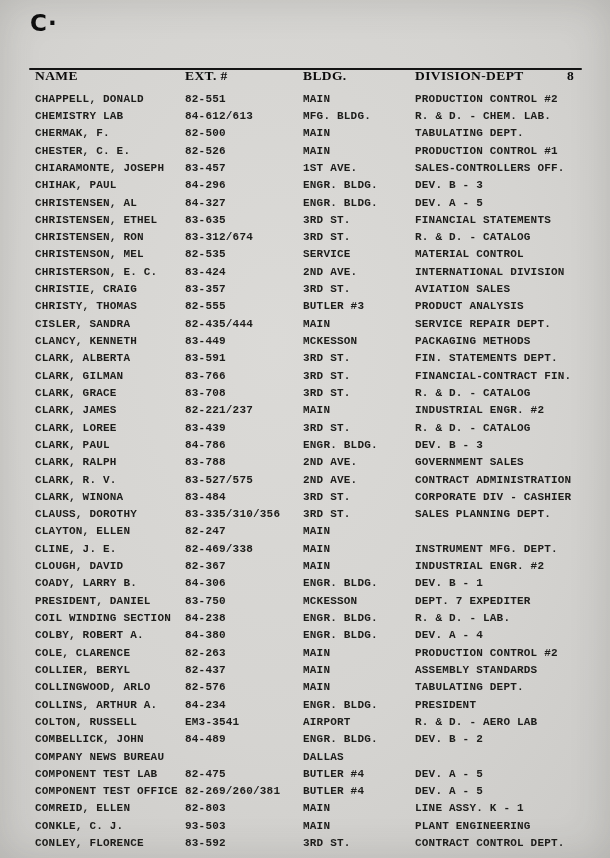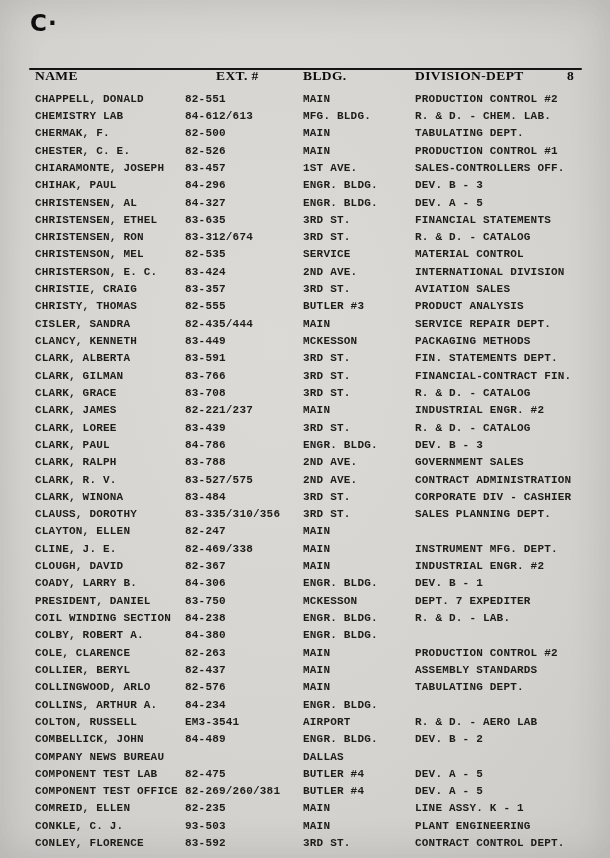--- a/index.html
+++ b/index.html
@@ -21,21 +21,21 @@
     letter-spacing:1px;
   }
   .header{
     position:absolute;left:0;top:52px;width:610px;height:16px;
     font-family:"Liberation Serif", serif;
     font-weight:bold;font-size:13.5px;color:#0c0c0c;
     letter-spacing:0.4px;
   }
   .header span{position:absolute;top:16px;white-space:nowrap;}
   .h-name{left:35px;}
-  .h-ext{left:185px;margin-left:31px;}
+  .h-ext{left:185px;}
   .h-bldg{left:303px;}
   .h-div{left:415px;}
   .h-page{left:567px;}
   .rule{
     position:absolute;left:29px;top:68px;width:553px;height:2.4px;
     background:#141414;border-radius:1px;
   }
   .rows{
     position:absolute;left:35px;top:90px;right:18px;
   }
@@ -287,20 +287,21 @@
         <span class="cell">COIL WINDING SECTION</span>
         <span class="cell">84-238</span>
         <span class="cell">ENGR. BLDG.</span>
         <span class="cell">R. &amp; D. - LAB.</span>
       </div>
 
       <div class="row">
         <span class="cell">COLBY, ROBERT A.</span>
         <span class="cell">84-380</span>
         <span class="cell">ENGR. BLDG.</span>
+        <span class="cell">DEV. A - 4</span>
       </div>
 
       <div class="row">
         <span class="cell">COLE, CLARENCE</span>
         <span class="cell">82-263</span>
         <span class="cell">MAIN</span>
         <span class="cell">PRODUCTION CONTROL #2</span>
       </div>
 
       <div class="row">
@@ -314,20 +315,21 @@
         <span class="cell">COLLINGWOOD, ARLO</span>
         <span class="cell">82-576</span>
         <span class="cell">MAIN</span>
         <span class="cell">TABULATING DEPT.</span>
       </div>
 
       <div class="row">
         <span class="cell">COLLINS, ARTHUR A.</span>
         <span class="cell">84-234</span>
         <span class="cell">ENGR. BLDG.</span>
+        <span class="cell">PRESIDENT</span>
       </div>
 
       <div class="row">
         <span class="cell">COLTON, RUSSELL</span>
         <span class="cell">EM3-3541</span>
         <span class="cell">AIRPORT</span>
         <span class="cell">R. &amp; D. - AERO LAB</span>
       </div>
 
       <div class="row">
@@ -352,21 +354,21 @@
 
       <div class="row">
         <span class="cell">COMPONENT TEST OFFICE</span>
         <span class="cell">82-269/260/381</span>
         <span class="cell">BUTLER #4</span>
         <span class="cell">DEV. A - 5</span>
       </div>
 
       <div class="row">
         <span class="cell">COMREID, ELLEN</span>
-        <span class="cell">82-235</span>
+        <span class="cell">82-803</span>
         <span class="cell">MAIN</span>
         <span class="cell">LINE ASSY. K - 1</span>
       </div>
 
       <div class="row">
         <span class="cell">CONKLE, C. J.</span>
         <span class="cell">93-503</span>
         <span class="cell">MAIN</span>
         <span class="cell">PLANT ENGINEERING</span>
       </div>

